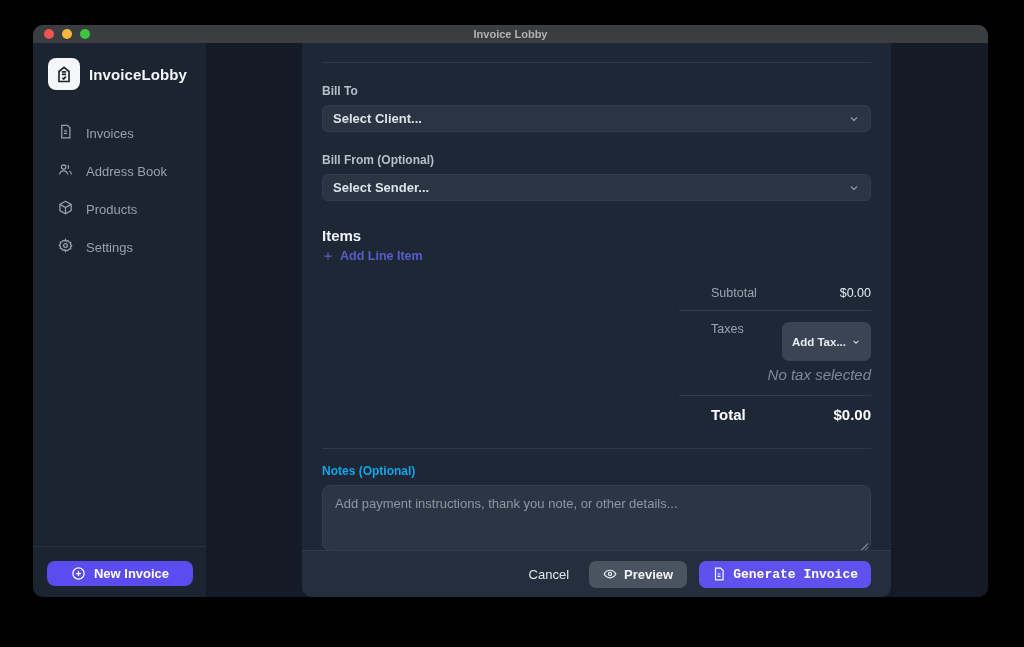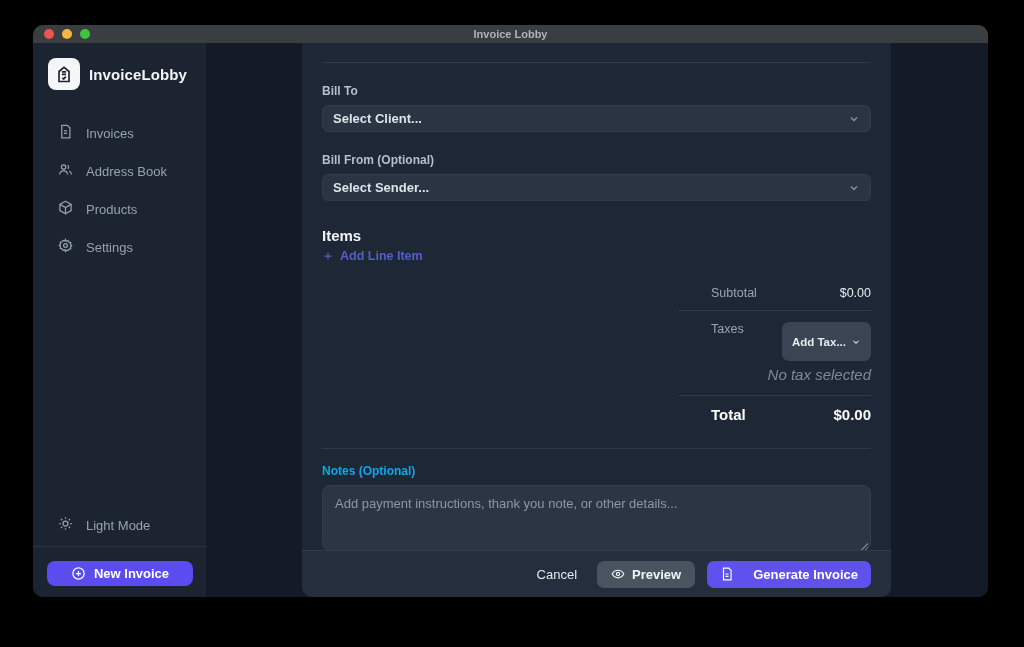--- a/index.html
+++ b/index.html
@@ -87,21 +87,21 @@
   .panel-footer { flex:0 0 47px; background:#242e3d; border-top:1px solid #323d4d;
     display:flex; align-items:center; justify-content:flex-end; gap:12px;
     padding:0 20px; }
   .cancel-btn { background:none; border:none; color:#e4e8ed; font-size:13px;
     font-family:inherit; cursor:pointer; padding:6px 8px; }
   .preview-btn { background:#4a5461; border:none; border-radius:7px; height:27px;
     padding:0 14px; color:#f1f4f7; font-size:13px; font-weight:bold;
     font-family:inherit; display:flex; align-items:center; gap:7px; cursor:pointer; }
   .generate-btn { background:#5f51ee; border:none; border-radius:7px; height:27px;
     padding:0 13px; color:#fff; font-size:13px; font-weight:bold;
-    font-family:Liberation Sans, sans-serif; display:flex; align-items:center; gap:19px; cursor:pointer; }
+    font-family:Liberation Mono, monospace; display:flex; align-items:center; gap:7px; cursor:pointer; }
 </style>
 </head>
 <body>
 
 <div class="window">
 
   <div class="titlebar">
     <div class="lights">
       <span class="light red"></span>
       <span class="light yellow"></span>
@@ -158,29 +158,20 @@
               <circle cx="12" cy="12" r="3"></circle>
               <path d="M12 2.5l1.2 2.6 2.8-.7 1.6 2.3 2.8.8-.5 2.8 2 2-2 2 .5 2.8-2.8.8-1.6 2.3-2.8-.7L12 21.5l-1.2-2.6-2.8.7-1.6-2.3-2.8-.8.5-2.8-2-2 2-2-.5-2.8 2.8-.8 1.6-2.3 2.8.7z"></path>
             </svg>
           </span>
           <span>Settings</span>
         </div>
       </div>
 
       <div class="sidebar-spacer"></div>
 
-      <div class="theme-row">
-        <span>
-          <svg width="15" height="15" viewBox="0 0 24 24" fill="none" stroke="currentColor" stroke-width="2">
-            <circle cx="12" cy="12" r="4"></circle>
-            <path d="M12 2v2.5M12 19.5V22M2 12h2.5M19.5 12H22M4.9 4.9l1.8 1.8M17.3 17.3l1.8 1.8M19.1 4.9l-1.8 1.8M6.7 17.3l-1.8 1.8"></path>
-          </svg>
-        </span>
-        <span>Light Mode</span>
-      </div>
 
       <div class="sidebar-divider"></div>
 
       <button class="new-invoice-btn">
         <span style="display:flex">
           <svg width="15" height="15" viewBox="0 0 24 24" fill="none" stroke="currentColor" stroke-width="2">
             <circle cx="12" cy="12" r="9"></circle>
               <path d="M12 8v8M8 12h8"></path>
           </svg>
         </span>

